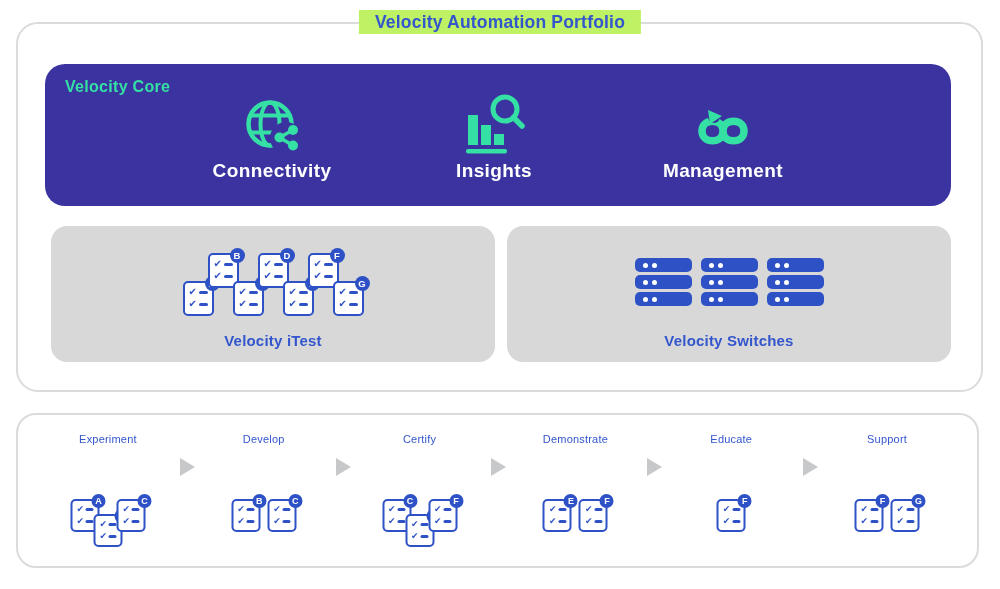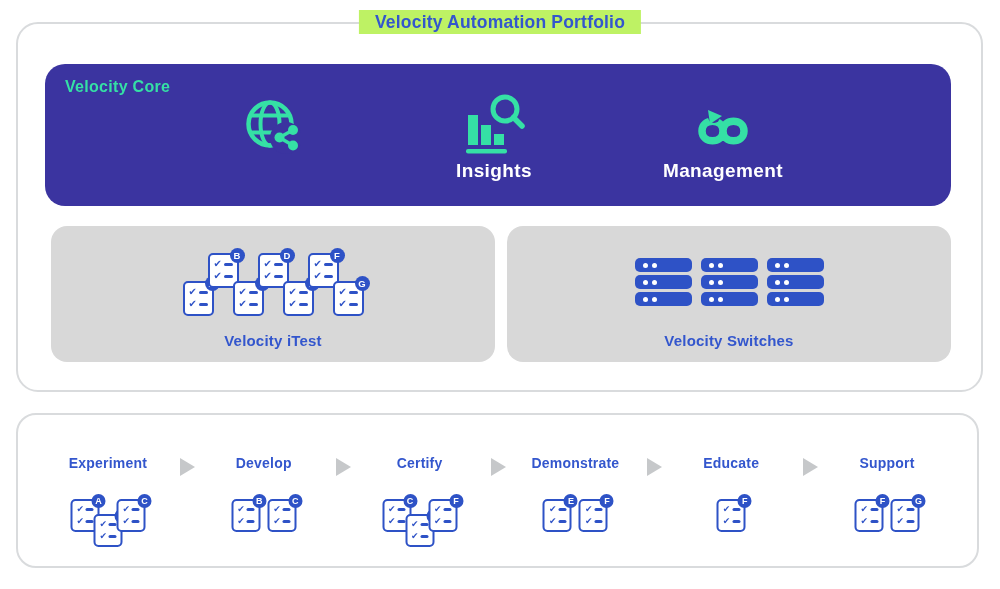--- a/index.html
+++ b/index.html
@@ -54,21 +54,21 @@
   .doc-lg .doc-check{font-size:10px;} .doc-sm .doc-check{font-size:9px;}
   .doc-dash{background:#2e52c6;border-radius:1.5px;}
   .doc-lg .doc-dash{width:9px;height:3px;} .doc-sm .doc-dash{width:8px;height:2.5px;}
   .doc-badge{position:absolute;border-radius:50%;background:#2e52c6;color:#fff;font-weight:bold;
        display:flex;align-items:center;justify-content:center;z-index:40;}
   .doc-lg .doc-badge{top:-7px;right:-8px;width:15px;height:15px;font-size:9.5px;}
   .doc-sm .doc-badge{top:-7px;right:-8px;width:14px;height:14px;font-size:9px;}
 
   
   .stage{flex:1;position:relative;text-align:center;}
-  .stage-label{margin-top:40px;font-size:14px;font-weight:bold;color:#3356cd;letter-spacing:.2px;}
+  .stage-label{margin-top:18px;font-size:11px;font-weight:normal;color:#3356cd;letter-spacing:.2px;}
   .stage-docs{position:absolute;top:84px;left:50%;transform:translateX(-50%);}
   .stage-arrow{position:absolute;top:43px;right:-9px;width:0;height:0;
        border-top:9px solid transparent;border-bottom:9px solid transparent;
        border-left:15px solid #c6c8ca;}
 </style>
 </head>
 <body>
 
 <div>
 
@@ -86,20 +86,21 @@
                 <line x1="8" y1="19.5" x2="46" y2="19.5" stroke="#35e0a5" stroke-width="4"></line>
                 <line x1="8" y1="36.5" x2="46" y2="36.5" stroke="#35e0a5" stroke-width="4"></line>
                 <circle cx="43" cy="42" r="16" fill="#3b34a0"></circle>
                 <line x1="36.5" y1="41.5" x2="50" y2="34" stroke="#35e0a5" stroke-width="3.4"></line>
                 <line x1="36.5" y1="41.5" x2="50" y2="49.5" stroke="#35e0a5" stroke-width="3.4"></line>
                 <circle cx="36.5" cy="41.5" r="5" fill="#35e0a5"></circle>
                 <circle cx="50" cy="34" r="5" fill="#35e0a5"></circle>
                 <circle cx="50" cy="49.5" r="5" fill="#35e0a5"></circle>
               </svg>
             </div>
+            <div class="core-item-label">Connectivity</div>
           </div>
           <div class="core-item" style="left: 578px;">
             <div class="core-icon">
               <svg width="66" height="46" viewBox="0 0 66 46">
                 <path d="M33 23 C33 10 12 10 12 23 C12 36 33 36 33 23 C33 10 54 10 54 23 C54 36 33 36 33 23" fill="none" stroke="#35e0a5" stroke-width="7.5" stroke-linecap="round"></path>
                 <circle cx="24" cy="9" r="6" fill="#3b34a0"></circle>
                 <polygon points="18,2 32,8 20,16" fill="#35e0a5"></polygon>
               </svg>
             </div>
             <div class="core-item-label">Management</div>

